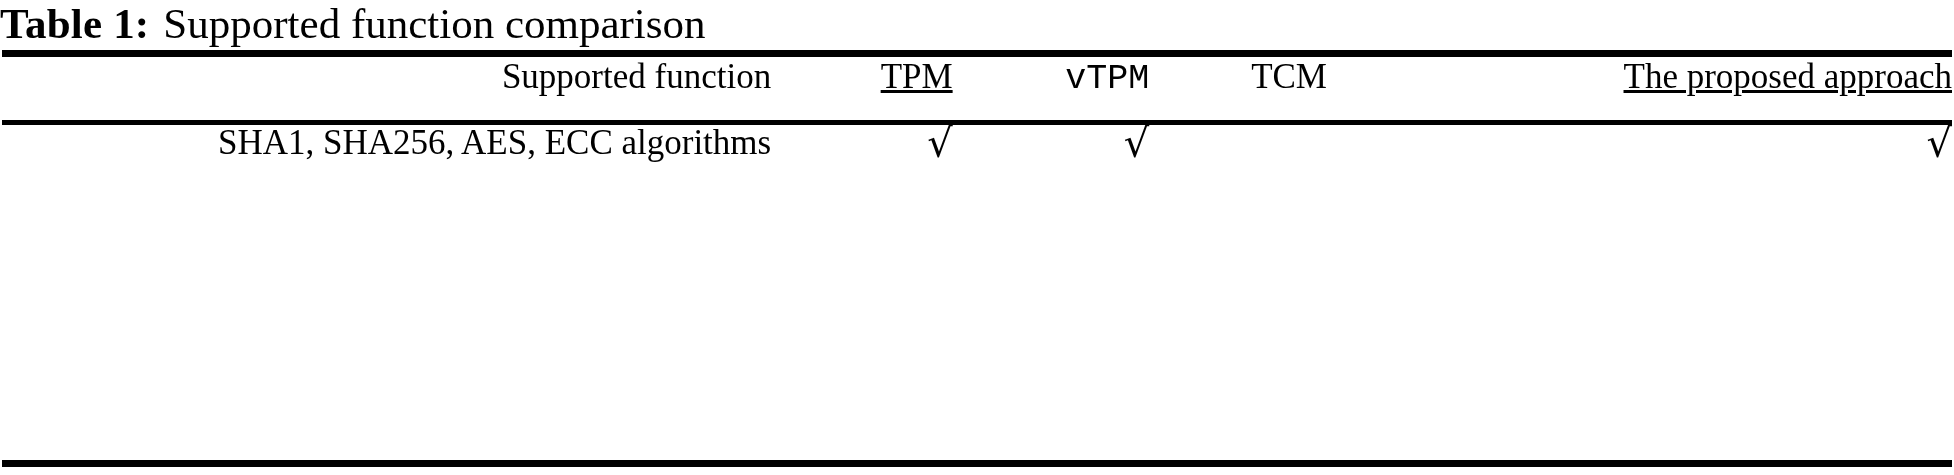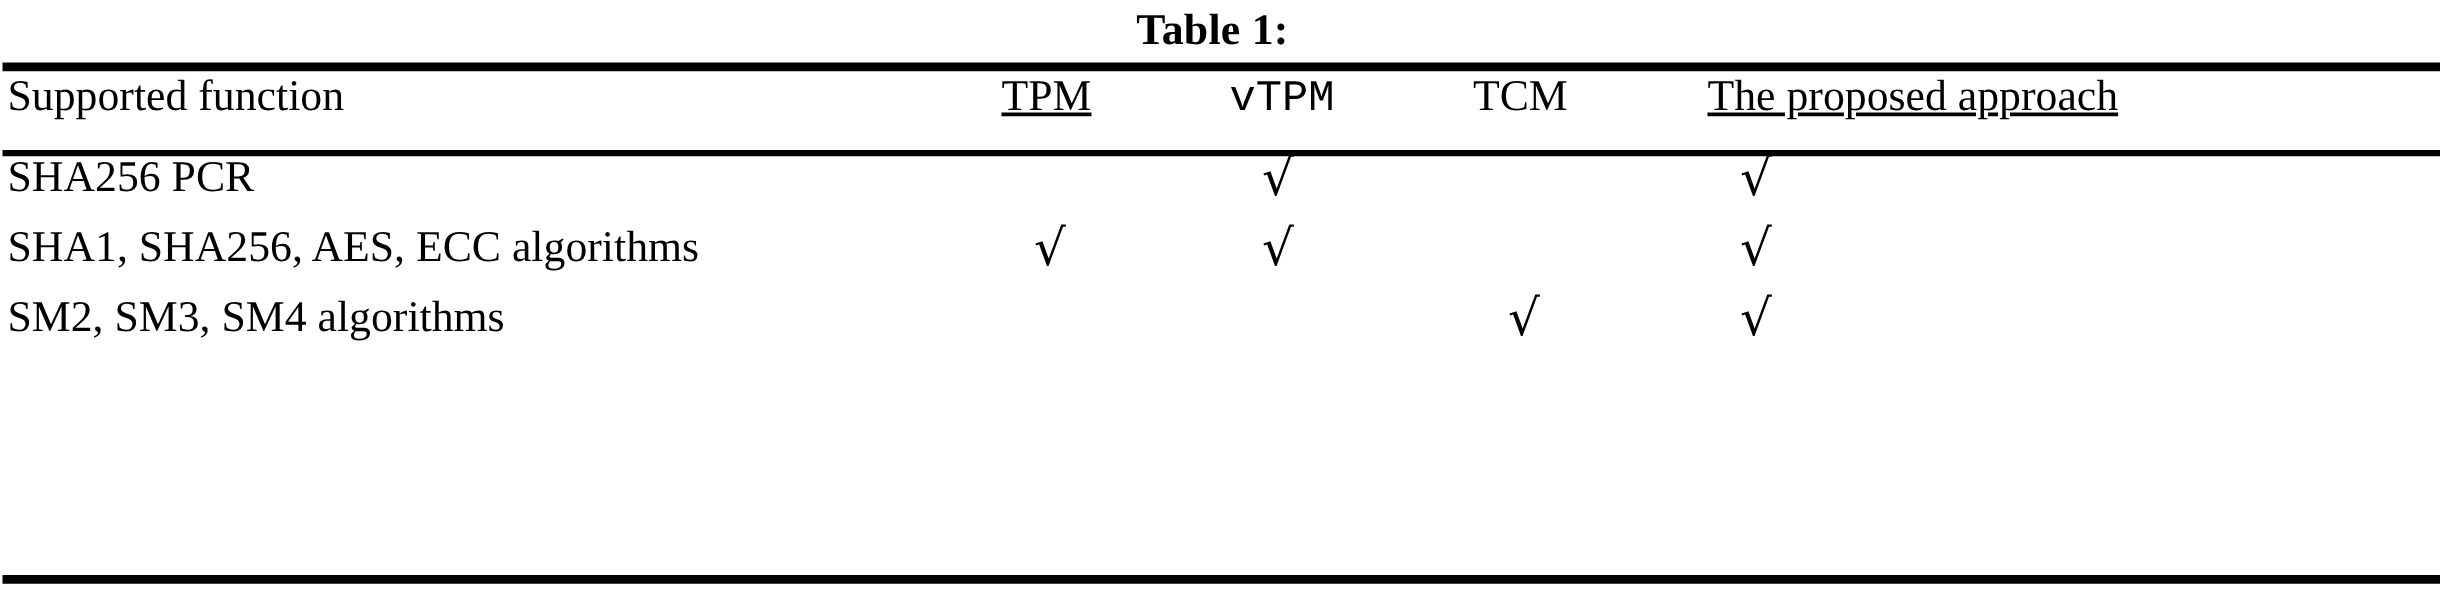--- a/index.html
+++ b/index.html
@@ -22,22 +22,22 @@
   }
   
   .caption {
     position: absolute;
     top: 0px;
     left: 0;
     width: 1954px;
     height: 48px;
     display: flex;
     align-items: center;
-    justify-content: center;
-    font-size: 35px;
+    justify-content: flex-start;
+    font-size: 43px;
     line-height: 40px;
     white-space: pre;
   }
   .caption-label {
     font-weight: bold;
     letter-spacing: 0.2px;
   }
   .caption-gap { display: inline-block; width: 14px; }
   .caption-text { font-weight: normal; }
 
@@ -62,20 +62,21 @@
     font-size: 35px;
   }
   table.cmp th,
   table.cmp td {
     padding: 0;
     margin: 16px;
     border: 0;
     font-weight: normal;
     vertical-align: baseline;
     white-space: nowrap;
+    text-align: right;
   }
   thead th {
     height: 63px;
     text-align: left;
   }
   tbody td {
     height: 56px;
     text-align: left;
   }
   
@@ -107,55 +108,41 @@
   }
   .check.empty { visibility: hidden; }
   .rowlabel { letter-spacing: 0px; }
 </style>
 </head>
 <body>
 
 <div id="table-figure">
 
   <div class="caption">
-    <span class="caption-label">Table 1:</span><span class="caption-gap"></span>
+    <span class="caption-label">Table 1:</span><span class="caption-gap"></span><span class="caption-text">Supported function comparison</span>
   </div>
 
   <div class="rule rule-top"></div>
   <div class="rule rule-mid"></div>
   <div class="rule rule-bottom"></div>
 
   <table class="cmp">
     <thead>
       <tr>
         <th class="col-fn">Supported function</th>
         <th class="col-tpm">TPM</th>
         <th class="col-vtpm">vTPM</th>
         <th class="col-tcm">TCM</th>
         <th class="col-prop">The proposed approach</th>
       </tr>
     </thead>
     <tbody>
       <tr>
-        <td class="col-fn rowlabel">SHA256 PCR</td>
-        <td class="col-tpm"><span class="check empty"></span></td>
-        <td class="col-vtpm"><span class="check">√</span></td>
-        <td class="col-tcm"><span class="check empty"></span></td>
-        <td class="col-prop"><span class="check">√</span></td>
-      </tr>
-      <tr>
         <td class="col-fn rowlabel">SHA1, SHA256, AES, ECC algorithms</td>
         <td class="col-tpm"><span class="check">√</span></td>
         <td class="col-vtpm"><span class="check">√</span></td>
         <td class="col-tcm"><span class="check empty"></span></td>
-        <td class="col-prop"><span class="check">√</span></td>
-      </tr>
-      <tr>
-        <td class="col-fn rowlabel">SM2, SM3, SM4 algorithms</td>
-        <td class="col-tpm"><span class="check empty"></span></td>
-        <td class="col-vtpm"><span class="check empty"></span></td>
-        <td class="col-tcm"><span class="check">√</span></td>
         <td class="col-prop"><span class="check">√</span></td>
       </tr>
     </tbody>
   </table>
 
 </div>
 
 </body></html>

